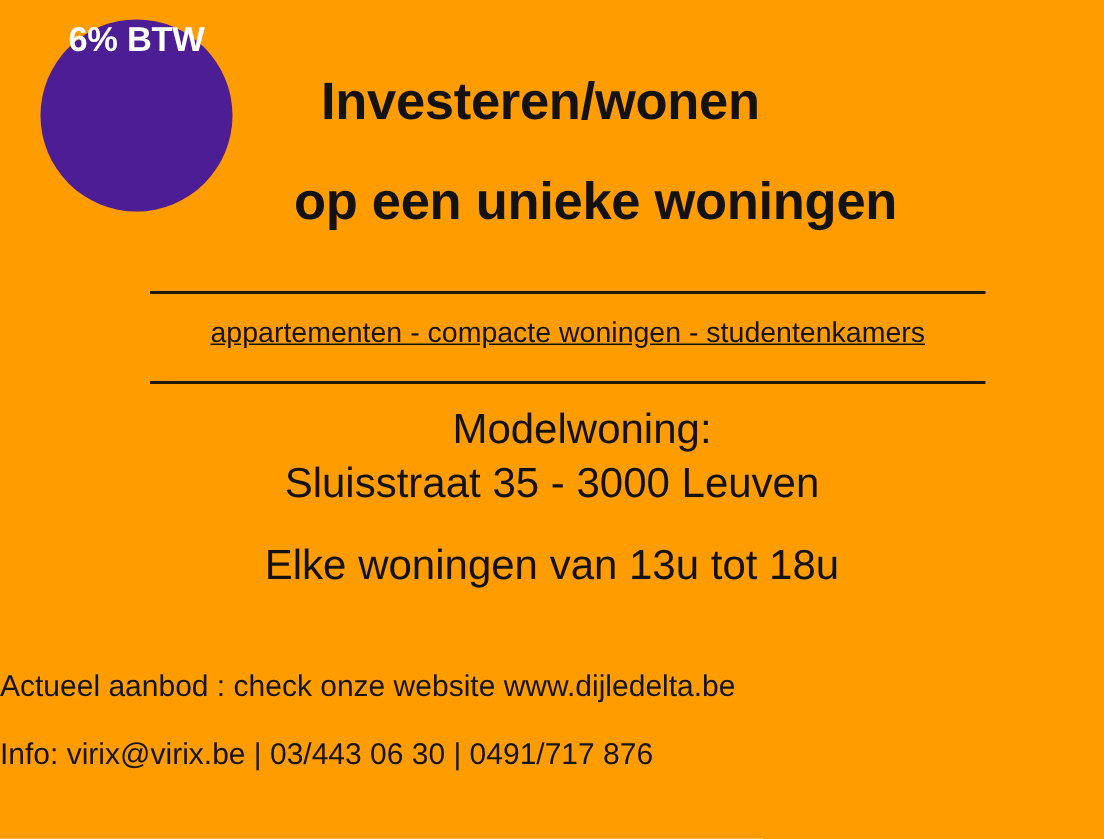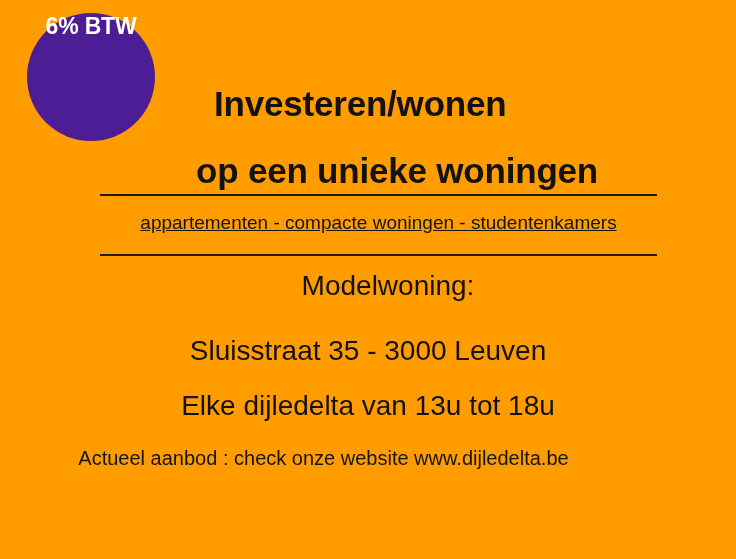--- a/index.html
+++ b/index.html
@@ -51,21 +51,21 @@
     top: 48px;
     width: 500px;
   }
   .headline-line {
     color: #141210;
     font-weight: bold;
     font-size: 35px;
     letter-spacing: -0.2px;
     white-space: nowrap;
   }
-  .headline-line.first { margin-left: 18px; margin-bottom: 27px; margin-top: 36px; }
+  .headline-line.first { margin-left: 18px; margin-bottom: 27px; }
 
   
   #rule-top {
     position: absolute;
     left: 100px;
     top: 194px;
     width: 557px;
     height: 2px;
     background: #241a08;
   }
@@ -95,30 +95,30 @@
     left: 0;
     top: 270px;
     width: 736px;
     text-align: center;
   }
   .info-line {
     color: #141210;
     font-size: 28px;
     white-space: nowrap;
   }
-  .info-line.l1 { margin-bottom: 33px; padding-left: 40px; }
+  .info-line.l1 { margin-bottom: 4px; padding-left: 40px; }
   .info-line.l2 { margin-bottom: 23px; }
 
   
   #contact-block {
     position: absolute;
     left: 0;
     top: 447px;
     width: 647px;
-    text-align: center;
+    text-align: left;
   }
   .contact-line {
     color: #161412;
     font-size: 20px;
     white-space: nowrap;
   }
   .contact-line.c1 { margin-bottom: 22px; }
 </style>
 </head>
 <body>
@@ -134,20 +134,21 @@
     <div class="headline-line">op een unieke woningen</div>
   </div>
 
   <div id="rule-top"></div>
   <div id="categories">appartementen  -  compacte  woningen - studentenkamers</div>
   <div id="rule-bottom"></div>
 
   <div id="info-block">
     <div class="info-line l1">Modelwoning:</div>
     <div class="info-line l2">Sluisstraat 35 - 3000 Leuven</div>
-    <div class="info-line l3">Elke dijledelta van 13u tot 18u</div>
+    <div class="info-line l3">Elke woningen van 13u tot 18u</div>
   </div>
 
   <div id="contact-block">
     <div class="contact-line c1">Actueel aanbod : check onze website www.dijledelta.be</div>
+    <div class="contact-line c2">Info: virix@virix.be  |  03/443 06 30 | 0491/717 876</div>
   </div>
 
 </div>
 
 </body></html>

